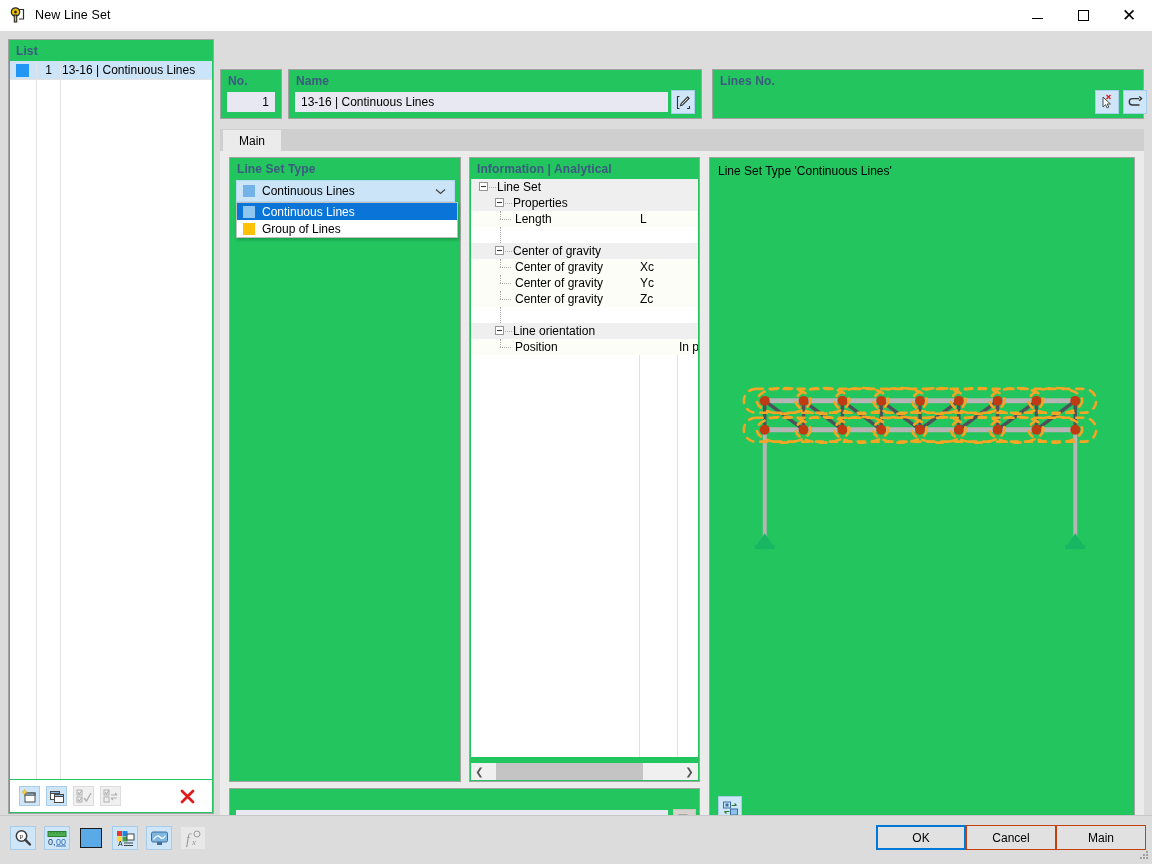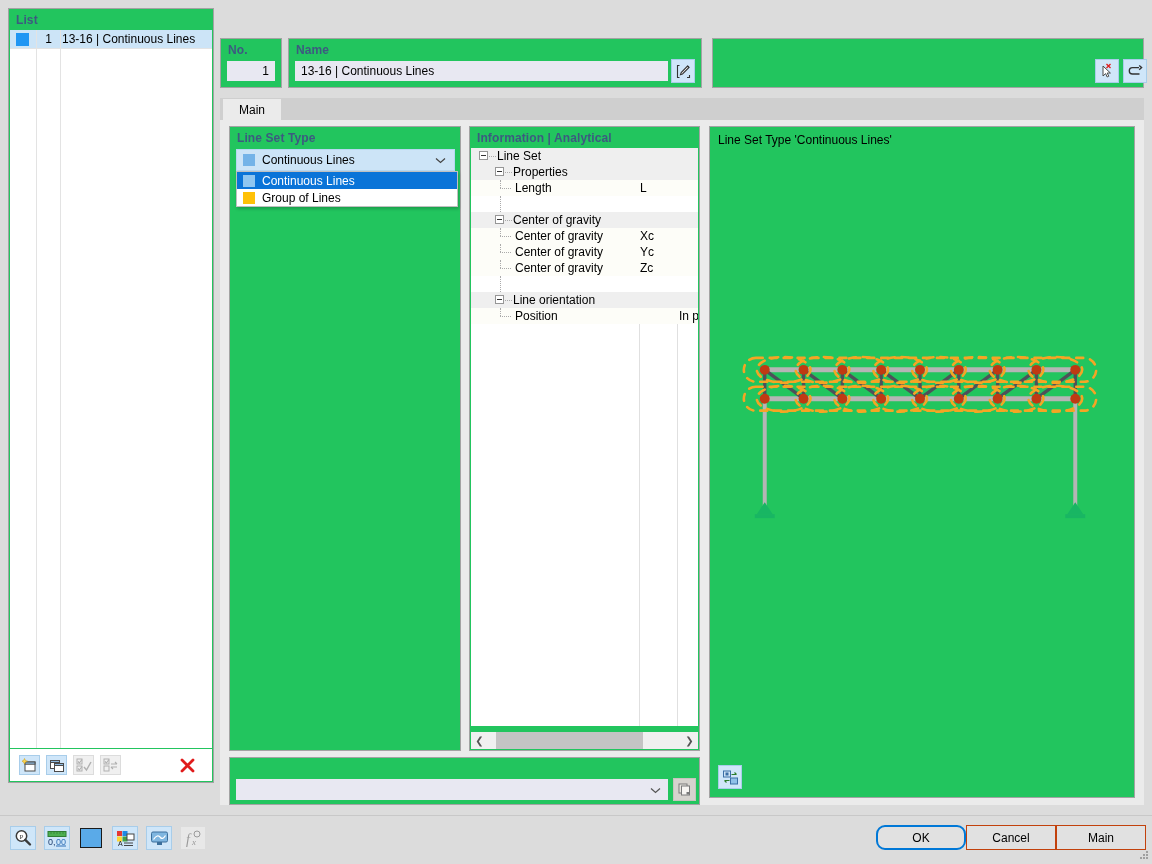--- a/index.html
+++ b/index.html
@@ -226,31 +226,51 @@
     width: 26px; height: 24px; background:#cfe6f9; border:1px solid #a8cdea;
     display:flex; align-items:center; justify-content:center; position:relative;
   }
   .fbtn.disabled { background:#e8e8e8; border-color:#dcdcdc; }
   .dlgbtn {
     position:absolute; top: 9px; height: 25px; width: 90px;
     background:#e1e1e1; border:1px solid #c2410c; font-size:12px;
     display:flex; align-items:center; justify-content:center; color:#000;
   }
   .dlgbtn.primary { border: 2px solid #0078d7; background:#e1e1e1; }
-  #btn-ok { left: 876px; border-radius: 9px; }
+  #btn-ok { left: 876px; }
   #btn-cancel { left: 966px; }
   #btn-apply { left: 1056px; }
   .grip { position:absolute; right:3px; bottom:3px; width:10px; height:10px; }
   .grip i { position:absolute; width:2px;height:2px;background:#a0a0a0; }
 </style>
 </head>
 <body>
 
 <div class="window">
 
+  <div class="titlebar">
+    <div class="app-icon">
+      <svg width="18" height="18" viewBox="0 0 18 18">
+        <circle cx="6.5" cy="6" r="4.2" fill="#f2c200" stroke="#2b2b2b" stroke-width="1.2"></circle>
+        <circle cx="6.5" cy="6" r="1.4" fill="#2b2b2b"></circle>
+        <rect x="5.3" y="9" width="2.4" height="7" fill="#f2c200" stroke="#2b2b2b" stroke-width="1.1"></rect>
+        <path d="M10 3.5 L14.5 3.5 L14.5 13 L10 13" fill="none" stroke="#2b2b2b" stroke-width="1.2"></path>
+      </svg>
+    </div>
+    <div class="title-text">New Line Set</div>
+    <div class="wincontrols">
+      <div class="min">
+          <span></span>
+        </div>
+      <div class="max">
+          <span></span>
+        </div>
+      <div class="close">✕</div>
+    </div>
+  </div>
 
   <div class="body">
 
     <div class="panel" id="list-panel">
       <div class="panel-title">List</div>
       <div class="list-rows">
         <div class="list-row">
           <div class="swatch"></div>
           <div class="idx">1</div>
           <div>13-16 | Continuous Lines</div>
@@ -311,20 +331,21 @@
       <div class="editbtn">
         <svg width="15" height="15" viewBox="0 0 15 15">
           <path d="M3.5 1.5 H1.5 V13.5 H3.5 M11 13.5 H13.5 V11" fill="none" stroke="#333" stroke-width="1.1"></path>
           <path d="M11.5 2 L13 3.5 L6.5 10 L4.5 10.6 L5.2 8.6 Z" fill="#fff" stroke="#333" stroke-width="1.1"></path>
           <path d="M11.5 2 L13 3.5" stroke="#333" stroke-width="1.1"></path>
         </svg>
       </div>
     </div>
 
     <div class="panel" id="lines-panel">
+      <div class="panel-title">Lines No.</div>
       <div class="b1">
         <svg width="16" height="16" viewBox="0 0 16 16">
           <path d="M4 3 L4 13 L6.6 10.6 L8.2 14 L9.8 13.2 L8.2 10 L11.4 10 Z" fill="#fff" stroke="#4a4a4a" stroke-width="1"></path>
           <path d="M7.5 1 L11.5 5 M11.5 1 L7.5 5" stroke="#e01b1b" stroke-width="1.3"></path>
         </svg>
       </div>
       <div class="b2">
         <svg width="16" height="16" viewBox="0 0 16 16">
           <path d="M12.5 11 H5.5 a3.2 3.2 0 0 1 0 -6.4 H12" fill="none" stroke="#333" stroke-width="1.4"></path>
           <path d="M12.2 2.4 L14.6 4.6 L12.2 6.8" fill="none" stroke="#333" stroke-width="1.4"></path>

